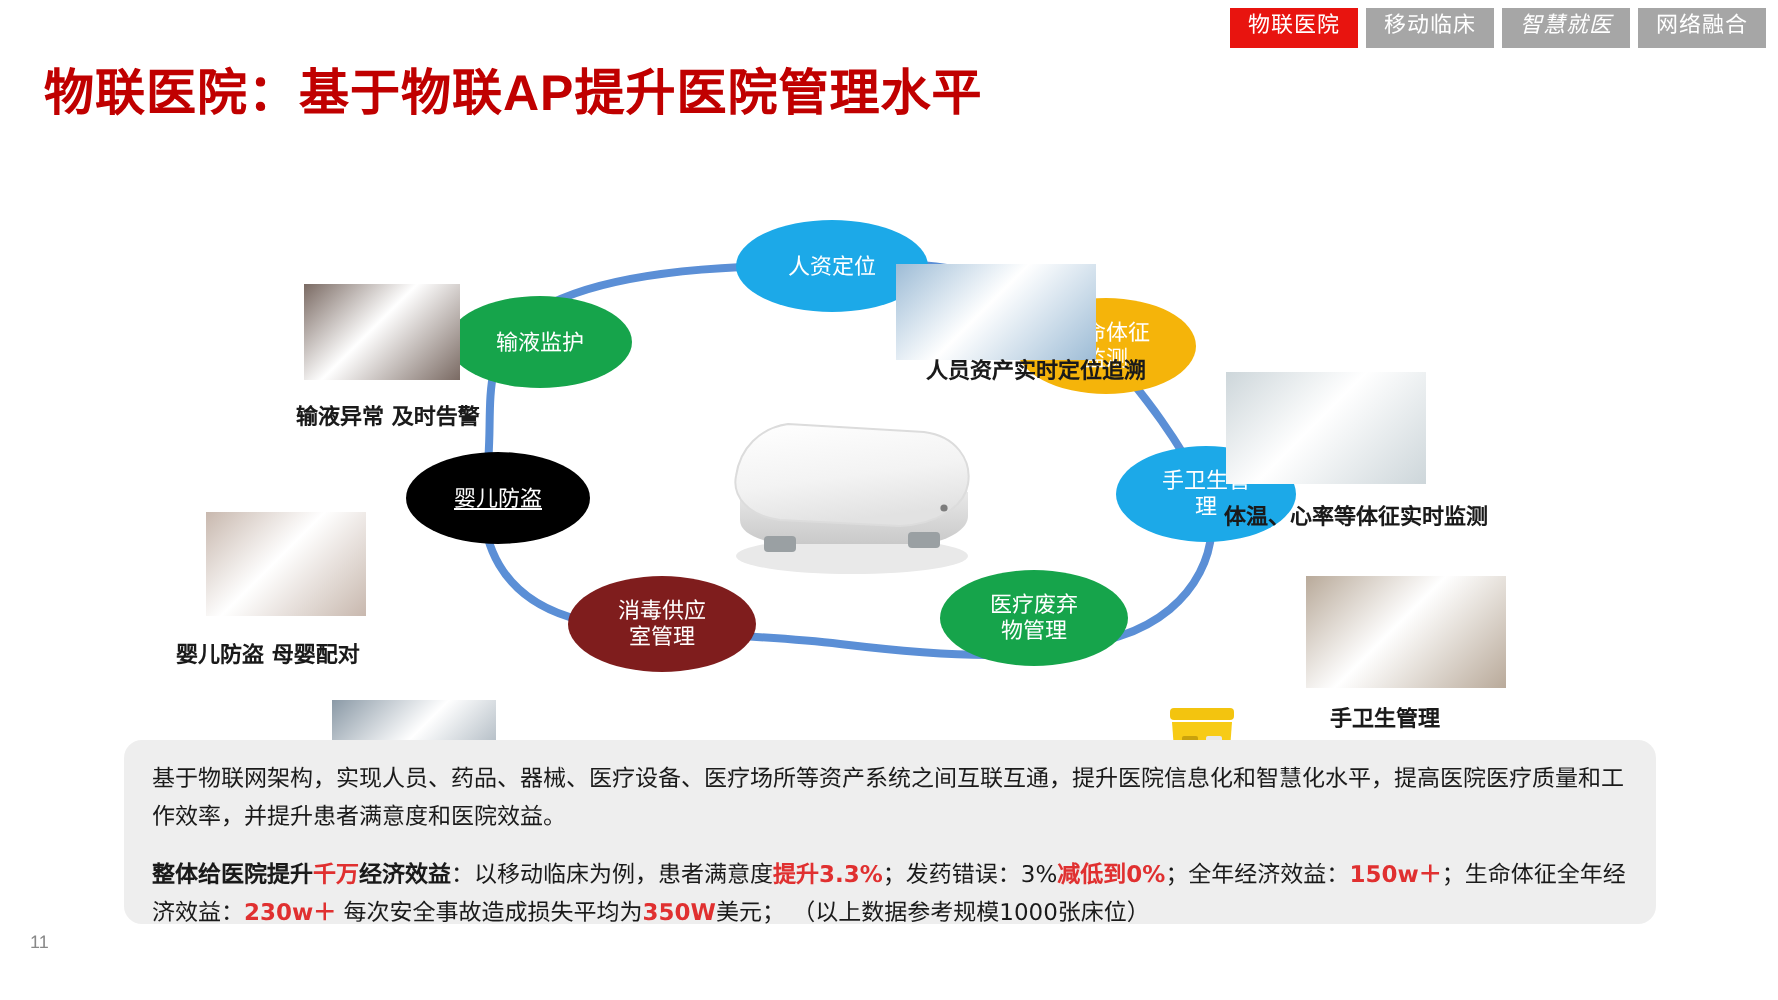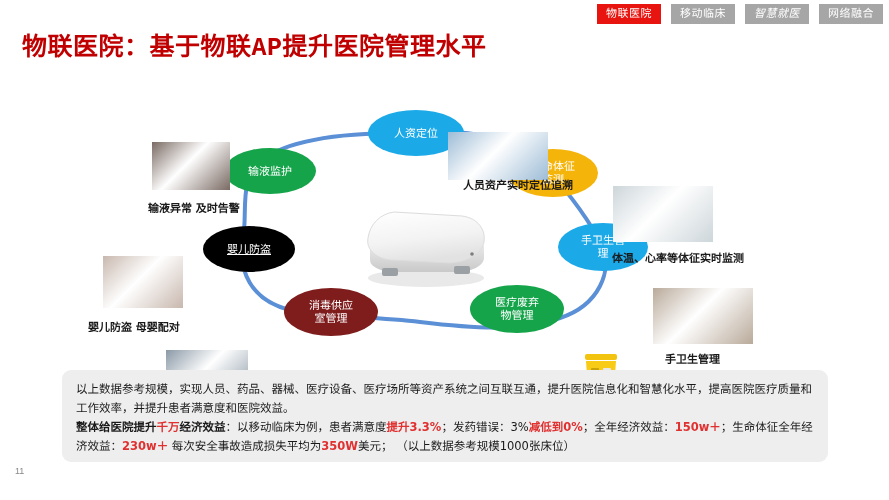--- a/index.html
+++ b/index.html
@@ -5,34 +5,34 @@
   html,body{margin:0;padding:0;}
   body{
     width:889px;height:500px;
     background:#ffffff;
     font-family:"Liberation Sans","DejaVu Sans",sans-serif;
     overflow:hidden;position:relative;
   }
   .slide{position:absolute;inset:0;width:889px;height:500px;background:#fff;}
 
   
-  .navbar{position:absolute;top:4px;right:6px;display:flex;gap:10px;align-items:stretch;height:20px;}
+  .navbar{position:absolute;top:4px;right:6px;display:flex;gap:4px;align-items:stretch;height:20px;}
   .nav-tab{
     font-size:11px;color:#ffffff;background:#a6a6a6;
     padding:3px 9px 4px;line-height:13px;white-space:nowrap;
     display:flex;align-items:center;justify-content:center;letter-spacing:.5px;
   }
   .nav-tab.active{background:#e8140f;}
 
   
   .title{
     position:absolute;left:22px;top:26px;
     font-size:25px;font-weight:bold;color:#c00000;
     letter-spacing:.5px;white-space:nowrap;
-    font-family:Liberation Mono, monospace;
+    font-family:Liberation Sans, sans-serif;
   }
 
   
   .diagram{position:absolute;left:0;top:60px;width:889px;height:300px;}
   .ring-svg{position:absolute;left:0;top:0;width:889px;height:300px;}
 
   
   .node{
     position:absolute;border-radius:50%;
     display:flex;align-items:center;justify-content:center;
@@ -60,21 +60,21 @@
 
   
   .note{
     position:absolute;left:62px;top:370px;width:766px;height:92px;
     background:#eeeeee;border-radius:9px;box-sizing:border-box;
     padding:10px 14px 8px 14px;
     font-size:11.5px;line-height:19px;color:#1a1a1a;
     font-family:"DejaVu Sans","Liberation Sans",sans-serif;
   }
   .note p{margin:0;}
-  .note .l2{font-weight:bold;}
+  .note .l2{font-weight:bold;margin-top:10px;}
   .hl{color:#e03030;}
   .hl-b{color:#e03030;font-weight:bold;}
   .pagenum{
     position:absolute;left:15px;top:466px;font-size:9px;color:#888;
     font-family:"Liberation Sans",sans-serif;
     text-align:center;
   }
 </style>
 </head>
 <body>
@@ -177,18 +177,18 @@
               <rect x="13" y="18" width="8" height="5" rx="1" fill="#c9a20c"></rect>
               <rect x="25" y="18" width="8" height="5" rx="1" fill="#e8e8e8"></rect>
               <path d="M15 44 h16 v4 h-16 z" fill="#e0b20d"></path>
             </svg></div>
         </div>
         <div class="cap" style="left: 578px; top: 351px;">医疗废弃物管理</div>
       </div>
   </div>
 
   <div class="note">
-    <p>以上数据参考规模，实现人员、药品、器械、医疗设备、医疗场所等资产系统之间互联互通，提升医院信息化和智慧化水平，提高医院医疗质量和工作效率，并提升患者满意度和医院效益。</p>
+    <p>基于物联网架构，实现人员、药品、器械、医疗设备、医疗场所等资产系统之间互联互通，提升医院信息化和智慧化水平，提高医院医疗质量和工作效率，并提升患者满意度和医院效益。</p>
     <p class="l2" id="note-line2"><span>整体给医院提升</span><span class="hl-b">千万</span><span>经济效益</span><span style="font-weight: normal;">：以移动临床为例，患者满意度</span><span class="hl">提升3.3%</span><span style="font-weight: normal;">；发药错误：3%</span><span class="hl">减低到0%</span><span style="font-weight: normal;">；全年经济效益：</span><span class="hl">150w＋</span><span style="font-weight: normal;">；生命体征全年经济效益：</span><span class="hl">230w＋</span><span style="font-weight: normal;"> 每次安全事故造成损失平均为</span><span class="hl">350W</span><span style="font-weight: normal;">美元；  （以上数据参考规模1000张床位）</span></p>
   </div>
 
   <div class="pagenum">11</div>
 </div>
 
 </body></html>

